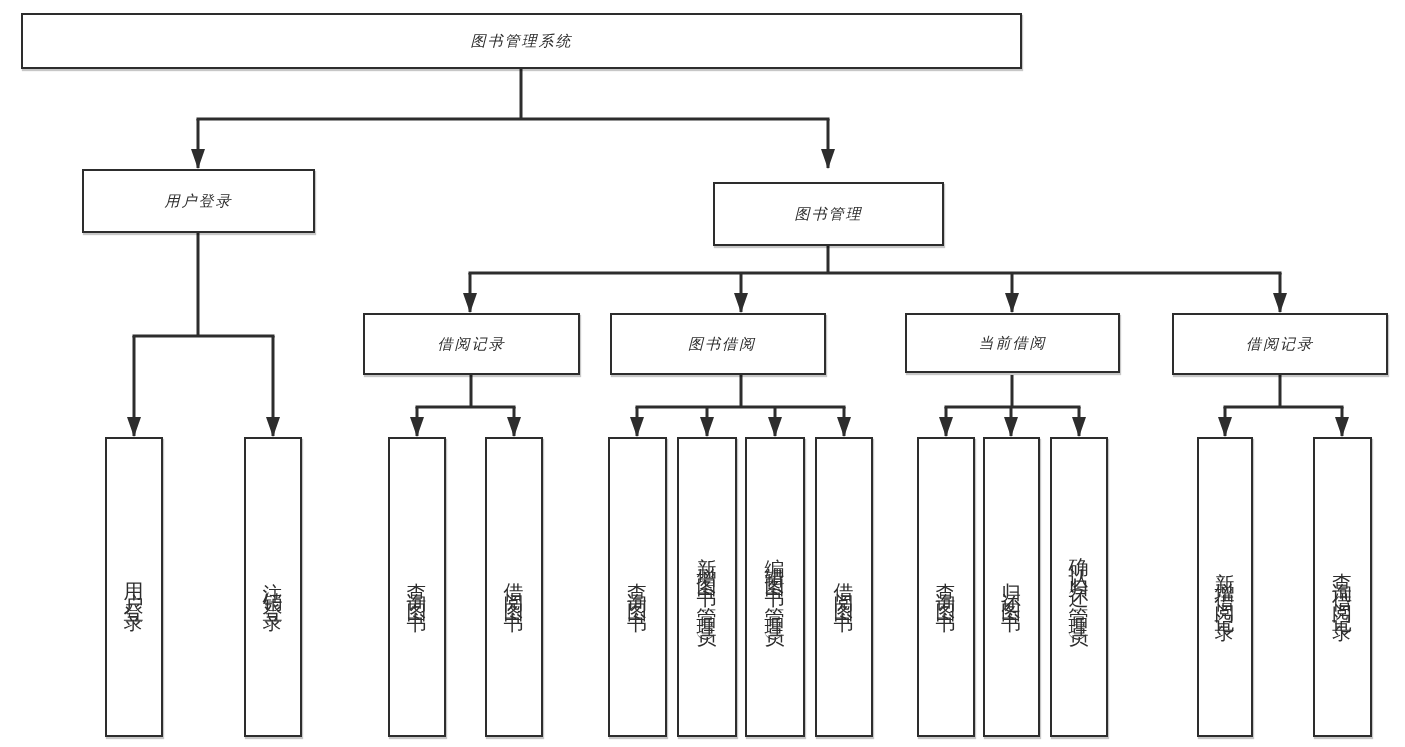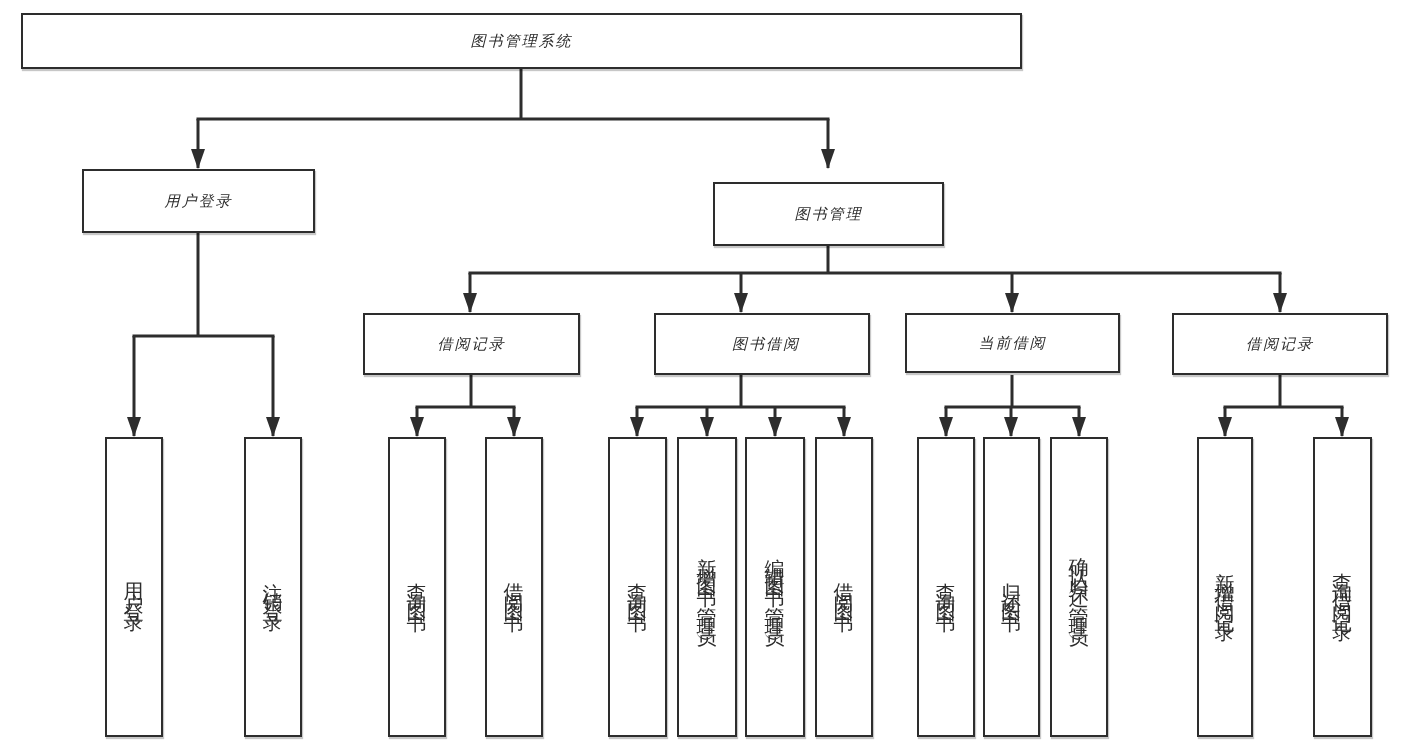--- a/index.html
+++ b/index.html
@@ -21,21 +21,21 @@
   }
   .watermark{
     position:absolute;z-index:5;white-space:nowrap;
     font-size:19px;letter-spacing:0.5px;
   }
   
   #n-root{left:21px;top:13px;width:1001px;height:56px;}
   #n-user-login{left:82px;top:169px;width:233px;height:64px;}
   #n-book-mgmt{left:713px;top:182px;width:231px;height:64px;}
   #n-new-book{left:363px;top:313px;width:217px;height:62px;}
-  #n-book-borrow{left:654px;top:313px;width:216px;height:62px;padding-left:8px;}
+  #n-book-borrow{left:610px;top:313px;width:216px;height:62px;padding-left:8px;}
   #n-current-borrow{left:905px;top:313px;width:215px;height:60px;}
   #n-borrow-record{left:1172px;top:313px;width:216px;height:62px;}
   .leaf{top:437px;height:300px;}
   #l-login{left:105px;width:58px;}
   #l-logout{left:244px;width:58px;}
   #l-query1{left:388px;width:58px;}
   #l-borrow1{left:485px;width:58px;}
   #l-query2{left:608px;width:59px;}
   #l-add-book{left:677px;width:60px;}
   #l-edit-book{left:745px;width:60px;}

